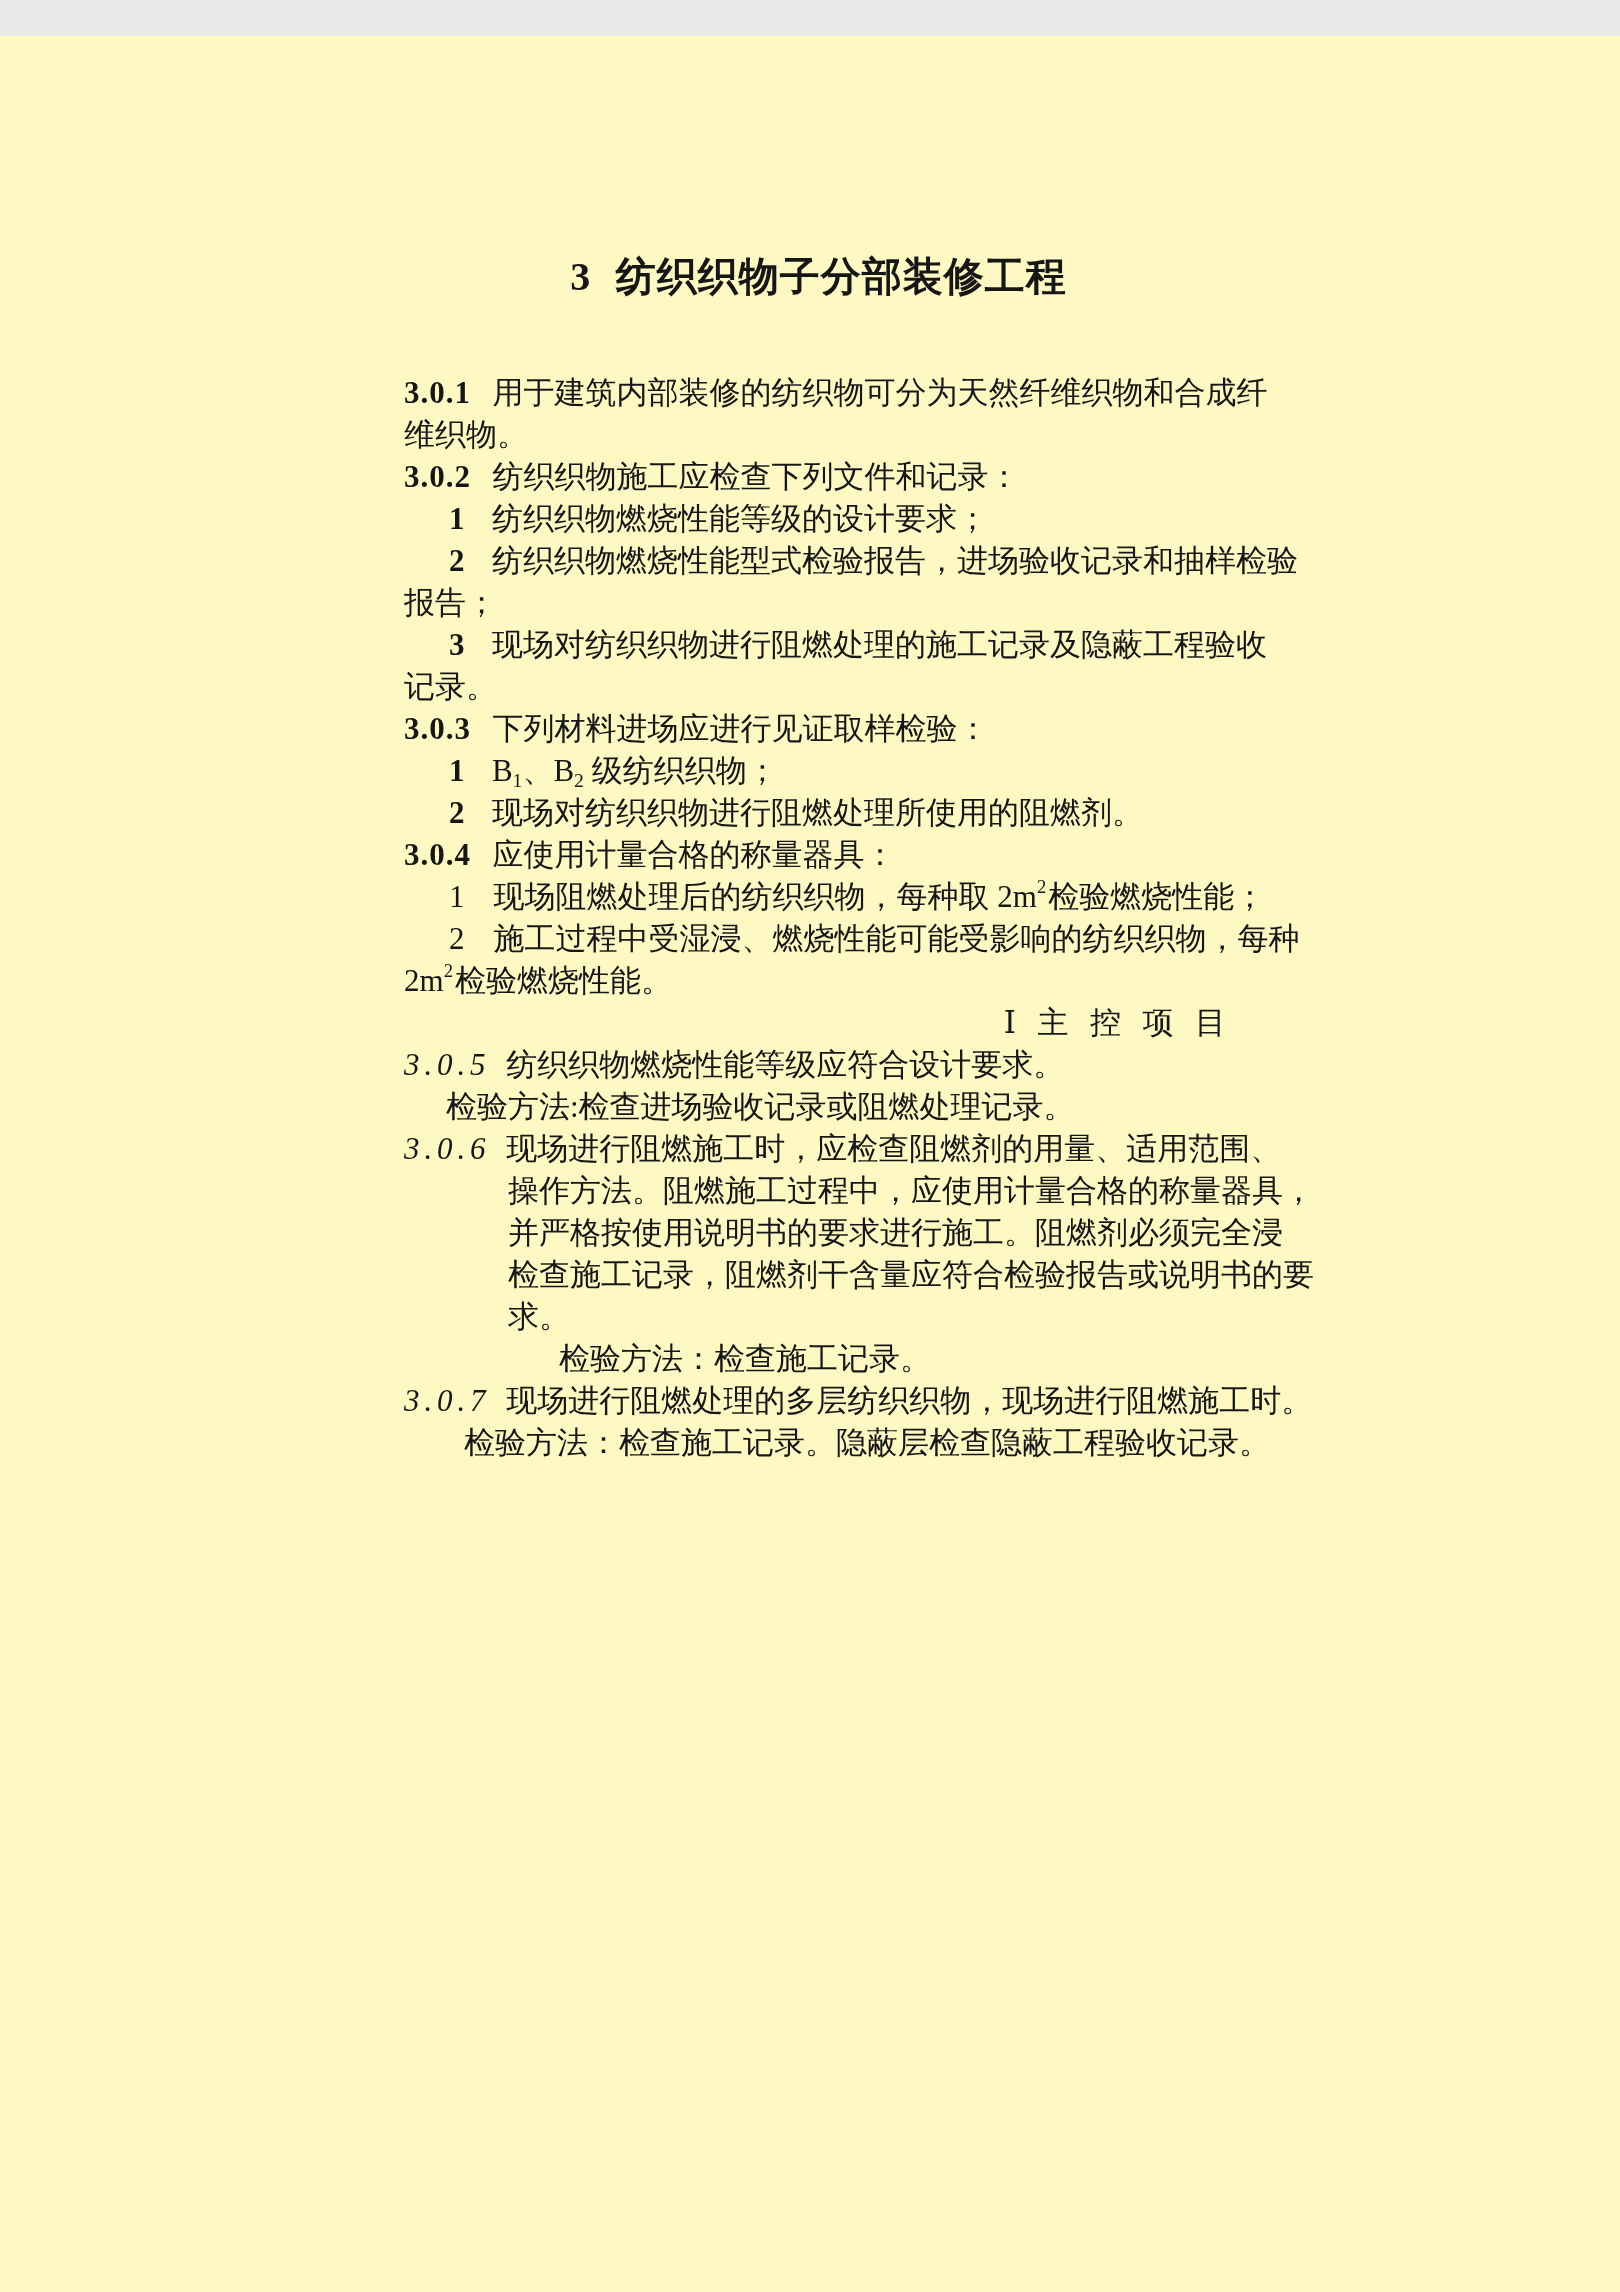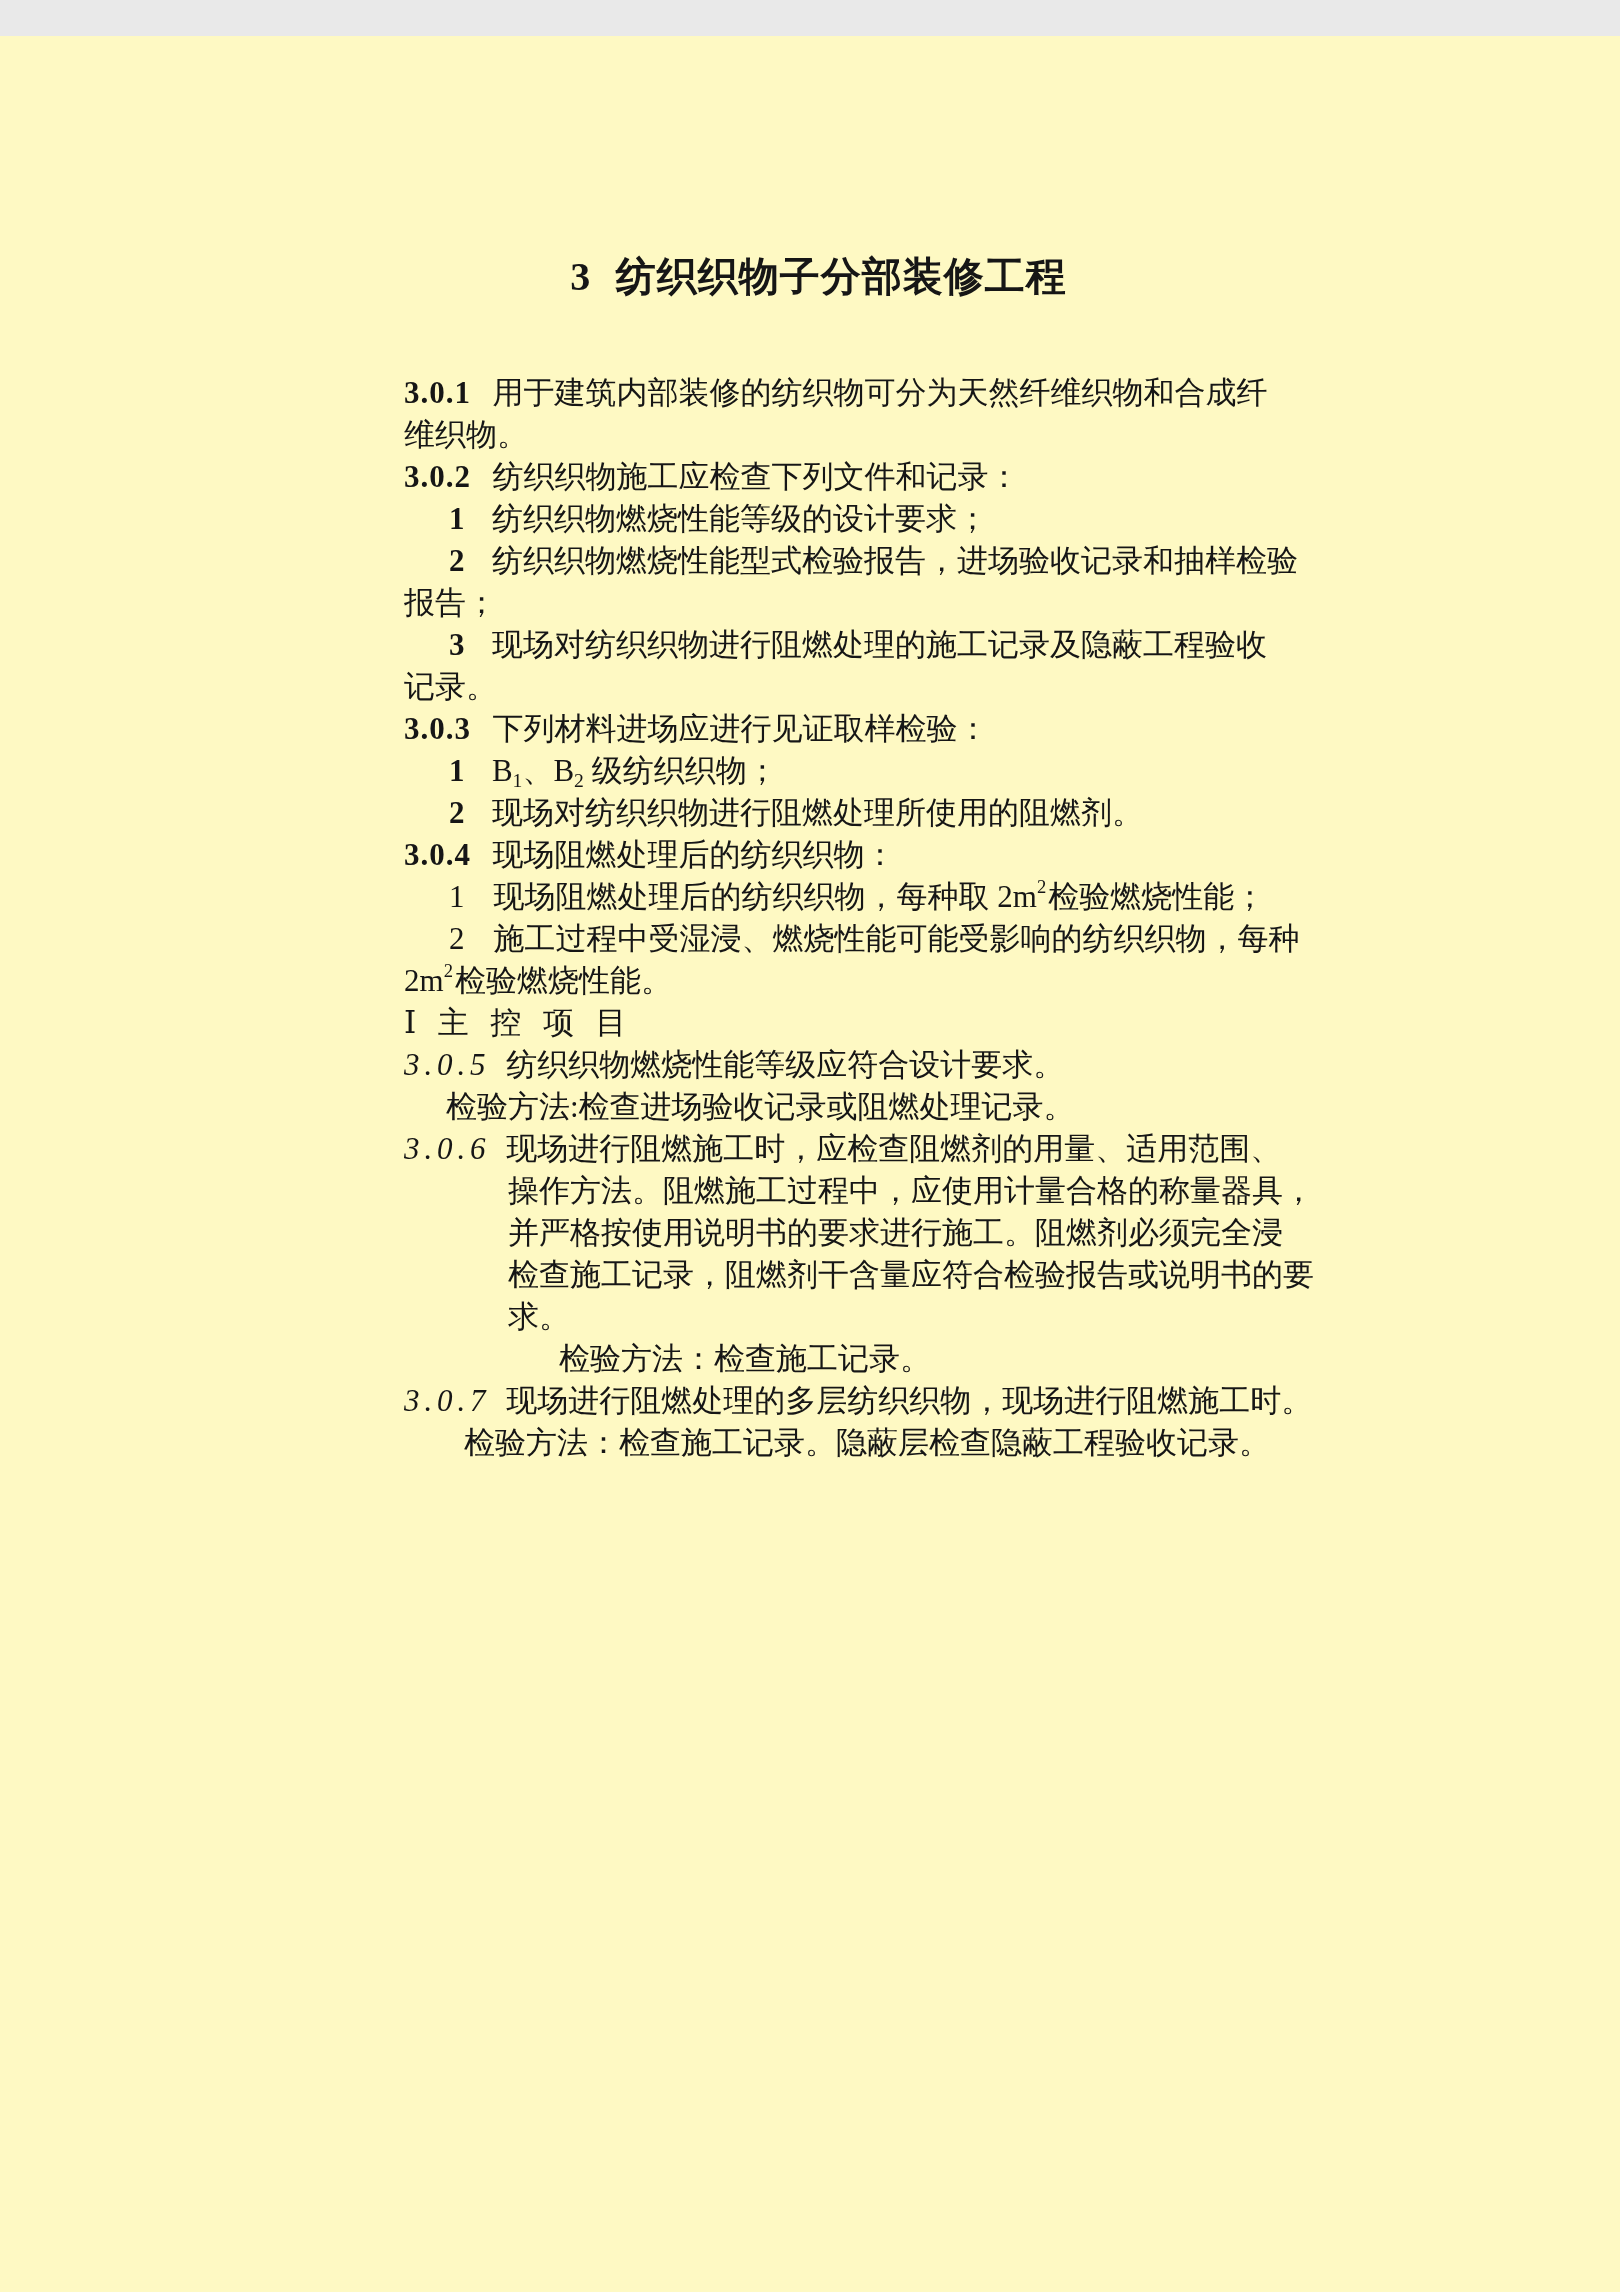--- a/index.html
+++ b/index.html
@@ -40,21 +40,21 @@
   .item{padding-left:45px;}
   .inum-bold{font-weight:bold;margin-right:27.4px;}
   .inum{margin-right:29px;}
   
   .cont-306{padding-left:104px;}
   
   .method-305{padding-left:42px;}
   .method-306{padding-left:155px;}
   .method-307{padding-left:60px;}
   .heading{
-    text-align:left;
+    text-align:right;
     letter-spacing:6.9px;
     height:42px;
     white-space:nowrap;
   }
   sub.idx{font-size:19.6px;vertical-align:-5.9px;line-height:0;}
   sup.sq{font-size:18.6px;vertical-align:13.7px;line-height:0;margin-right:2px;}
   .gap-left{padding-left:7.8px;}
 </style>
 </head>
 <body>
@@ -98,21 +98,21 @@
         <span class="cnum-bold">3.0.3</span><span>下列材料进场应进行见证取样检验：</span>
       </div>
       <div class="line item">
         <span class="inum-bold">1</span><span>B</span><sub class="idx">1</sub><span>、B</span><sub class="idx">2</sub><span class="gap-left">级纺织织物；</span>
       </div>
       <div class="line item">
         <span class="inum-bold">2</span><span>现场对纺织织物进行阻燃处理所使用的阻燃剂。</span>
       </div>
 
       <div class="line">
-        <span class="cnum-bold">3.0.4</span><span>现场阻燃处理后的纺织织物：</span>
+        <span class="cnum-bold">3.0.4</span><span>应使用计量合格的称量器具：</span>
       </div>
       <div class="line item">
         <span class="inum">1</span><span>现场阻燃处理后的纺织织物，每种取 2m</span><sup class="sq">2</sup><span>检验燃烧性能；</span>
       </div>
       <div class="line item">
         <span class="inum">2</span><span>施工过程中受湿浸、燃烧性能可能受影响的纺织织物，每种</span>
       </div>
       <div class="line">
         <span>2m</span><sup class="sq">2</sup><span>检验燃烧性能。</span>
       </div>

